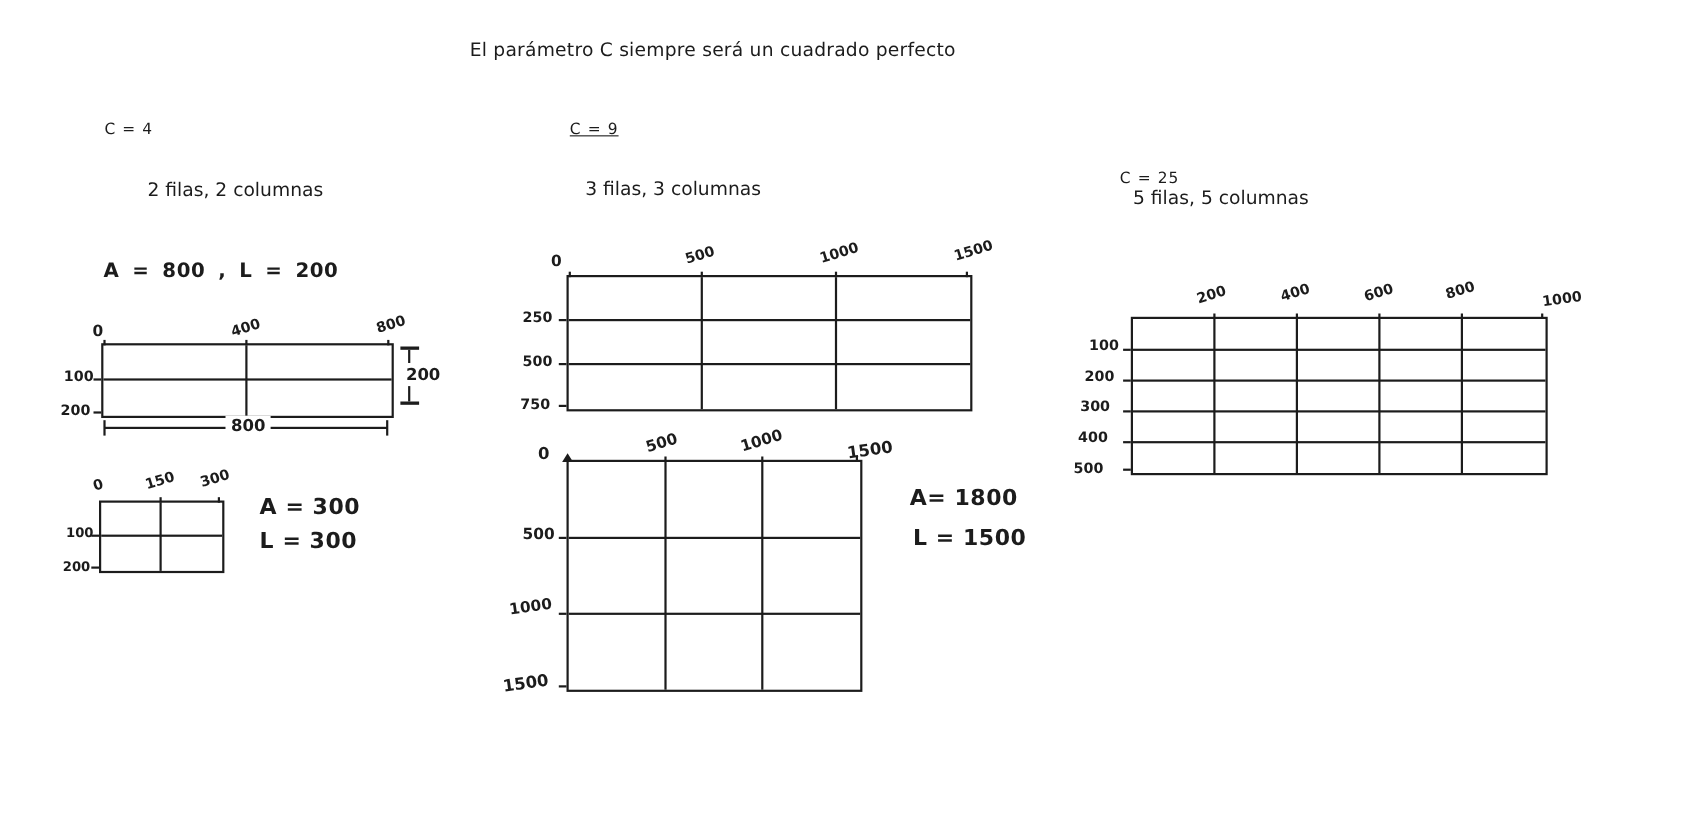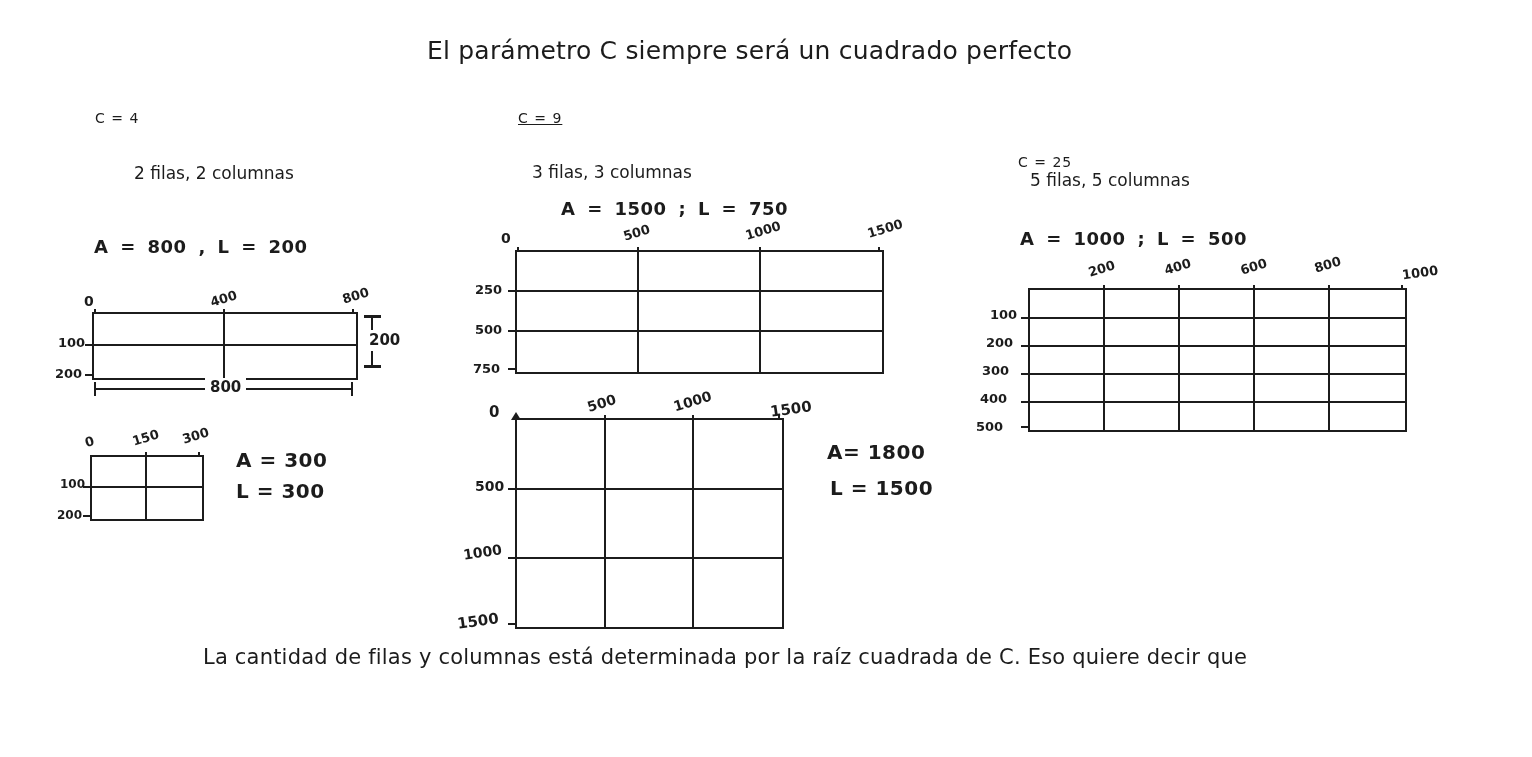--- a/index.html
+++ b/index.html
@@ -5,21 +5,21 @@
   html,body { margin:0; padding:0; background:#ffffff; }
   #canvas {
     position:relative;
     width:1532px; height:757px;
     background:#ffffff;
     font-family:"DejaVu Sans", sans-serif;
     color:#1c1c1c;
     overflow:hidden;
   }
   .abs { position:absolute; white-space:nowrap; }
-  .title { font-size:25px; letter-spacing:0.2px; }
+  .title { font-size:17px; letter-spacing:0.2px; }
   .c-label { font-size:14px; letter-spacing:1px; }
   .rowscols { font-size:17px; }
   .params { font-size:18px; font-weight:700; word-spacing:5px; letter-spacing:0.5px; }
   .params-lg { font-size:20px; font-weight:700; letter-spacing:0.5px; }
   .footer { font-size:21px; line-height:31px; letter-spacing:0.2px; }
   .grid { position:absolute; border:2px solid #1c1c1c; }
   .vline { position:absolute; top:0; bottom:0; width:2px; background:#1c1c1c; }
   .hline { position:absolute; left:0; right:0; height:2px; background:#1c1c1c; }
   .lbl { position:absolute; font-size:13px; font-weight:700; white-space:nowrap; color:#1c1c1c; }
   .lbl-md { font-size:14px; }
@@ -84,21 +84,20 @@
     <span class="lbl tilt" style="left:40px; top:-27px;">150</span>
     <span class="lbl tilt" style="left:90px; top:-29px;">300</span>
     <span class="lbl" style="left:-32px; top:20px; font-size:12px;">100</span>
     <span class="lbl" style="left:-35px; top:51px; font-size:12px;">200</span>
   </div>
   <div class="abs params-lg" style="left:236px; top:448px;">A = 300</div>
   <div class="abs params-lg" style="left:236px; top:479px;">L = 300</div>
 
   <div class="abs c-label" style="left:518px; top:110px;text-decoration:underline;">C = 9</div>
   <div class="abs rowscols" style="left:532px; top:162px;">3 filas, 3 columnas</div>
-  <div class="abs params" style="left:561px; top:198px;">A = 1500 ;  L = 750</div>
 
   <div class="grid" style="left:515px; top:250px; width:365px; height:120px;">
     <div class="vline" style="left:120px;"></div>
     <div class="vline" style="left:242px;"></div>
     <div class="hline" style="top:38px;"></div>
     <div class="hline" style="top:78px;"></div>
     <div class="tick-v" style="left:0px;"></div>
     <div class="tick-v" style="left:120px;"></div>
     <div class="tick-v" style="left:242px;"></div>
     <div class="tick-v" style="left:361px;"></div>
@@ -132,21 +131,20 @@
     <span class="lbl tilt-s lbl-lg" style="left:253px; top:-20px;">1500</span>
     <span class="lbl lbl-md" style="left:-42px; top:58px;">500</span>
     <span class="lbl tilt-s lbl-md" style="left:-54px; top:124px;">1000</span>
     <span class="lbl tilt-s lbl-lg" style="left:-60px; top:192px;">1500</span>
   </div>
   <div class="abs params-lg" style="left:827px; top:440px;">A= 1800</div>
   <div class="abs params-lg" style="left:830px; top:476px;">L = 1500</div>
 
   <div class="abs c-label" style="left:1018px; top:118px;margin-top:36px;">C = 25</div>
   <div class="abs rowscols" style="left:1030px; top:170px;">5 filas, 5 columnas</div>
-  <div class="abs params" style="left:1020px; top:228px;">A = 1000  ;  L = 500</div>
 
   <div class="grid" style="left:1028px; top:288px; width:375px; height:140px;">
     <div class="vline" style="left:73px;"></div>
     <div class="vline" style="left:148px;"></div>
     <div class="vline" style="left:223px;"></div>
     <div class="vline" style="left:298px;"></div>
     <div class="hline" style="top:27px;"></div>
     <div class="hline" style="top:55px;"></div>
     <div class="hline" style="top:83px;"></div>
     <div class="hline" style="top:111px;"></div>
@@ -166,16 +164,15 @@
     <span class="lbl tilt" style="left:284px; top:-33px;">800</span>
     <span class="lbl tilt-s" style="left:372px; top:-25px;">1000</span>
     <span class="lbl" style="left:-40px; top:17px;">100</span>
     <span class="lbl" style="left:-44px; top:45px;">200</span>
     <span class="lbl" style="left:-48px; top:73px;">300</span>
     <span class="lbl" style="left:-50px; top:101px;">400</span>
     <span class="lbl" style="left:-54px; top:129px;">500</span>
   </div>
 
   <div class="abs footer" style="left:203px; top:642px;">
-    <div>La cantidad de filas y columnas está determinada por la raíz cuadrada de C. Eso quiere decir que</div>
   </div>
 
 </div>
 
 </body></html>

